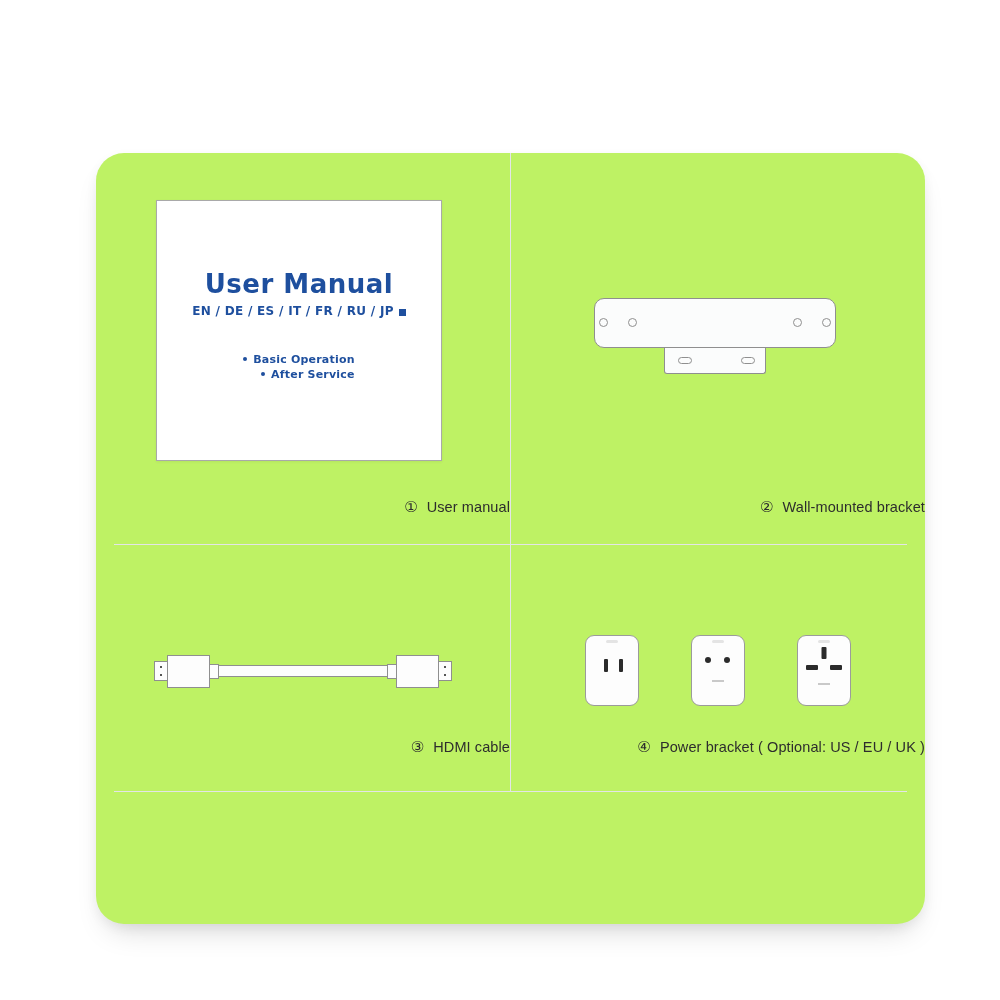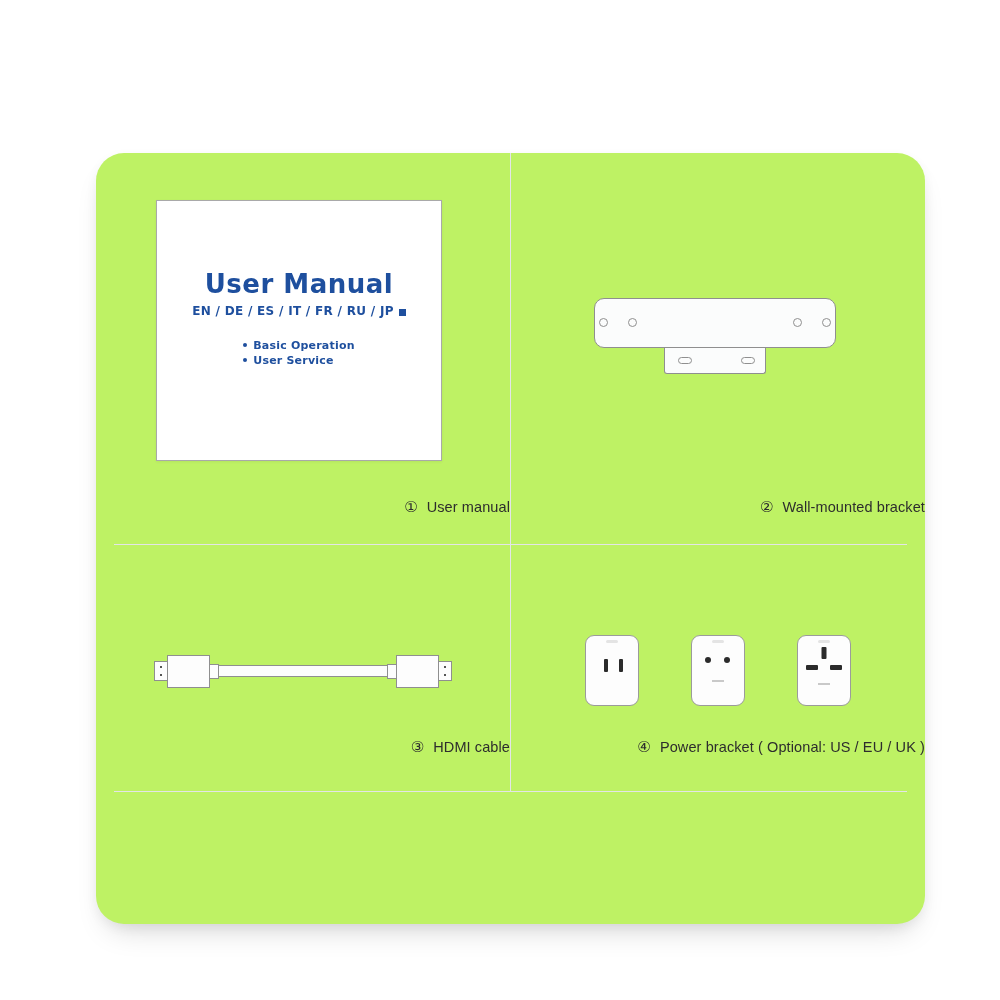--- a/index.html
+++ b/index.html
@@ -43,21 +43,21 @@
     position:absolute; left:60px; top:47px; width:286px; height:261px;
     background:#ffffff; border:1px solid #a9a9a9;
     box-shadow:0 1px 3px rgba(0,0,0,0.06);
     text-align:center;
     font-family:"DejaVu Sans", sans-serif;
     color:#1e4f9e;
   }
   .manual-title { margin-top:68px; font-size:26px; font-weight:700; letter-spacing:0.5px; }
   .manual-langs { margin-top:5px; font-size:12px; font-weight:700; letter-spacing:0.3px; }
   .lang-badge { display:inline-block; width:7px; height:7px; background:#1e4f9e; margin-left:5px; vertical-align:-1px; }
-  .manual-bullets { margin-top:20px; display:inline-block; text-align:left; }
+  .manual-bullets { margin-top:34px; display:inline-block; text-align:right; }
   .manual-bullet { font-size:11px; font-weight:700; line-height:15px; letter-spacing:0.2px; }
   .bullet-dot { display:inline-block; width:4px; height:4px; background:#1e4f9e; border-radius:50%; margin-right:6px; vertical-align:2px; }
 
   
   .bracket-bar {
     position:absolute; left:83px; top:145px; width:242px; height:50px;
     border:1px solid #8f8f8f; border-radius:10px; background:#fbfcfc;
   }
   .bracket-hole {
     position:absolute; width:9px; height:9px; border:1px solid #8f8f8f; border-radius:50%;
@@ -128,21 +128,21 @@
     <div class="h-divider row2"></div>
 
     <div class="quad q1">
       <div class="manual-box">
         <div class="manual-title">User Manual</div>
         <div class="manual-langs">
           <span>EN / DE / ES / IT / FR / RU / JP</span><span class="lang-badge"></span>
         </div>
         <div class="manual-bullets">
           <div class="manual-bullet"><span class="bullet-dot"></span><span>Basic Operation</span></div>
-          <div class="manual-bullet"><span class="bullet-dot"></span><span>User Service</span></div>
+          <div class="manual-bullet"><span class="bullet-dot"></span><span>After Service</span></div>
         </div>
       </div>
       <div class="caption row1">
         <span class="cap-num">①</span><span class="cap-label">User manual</span>
       </div>
     </div>
 
     <div class="quad q3">
       <div class="hdmi-row">
         <div class="hdmi-plug">

